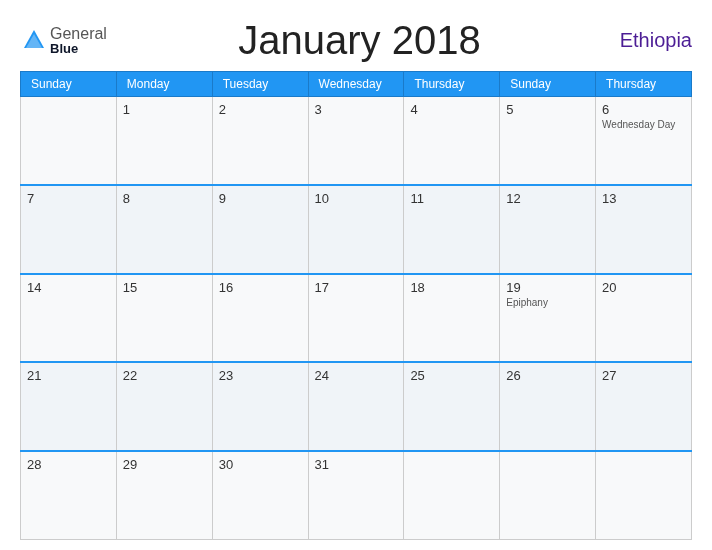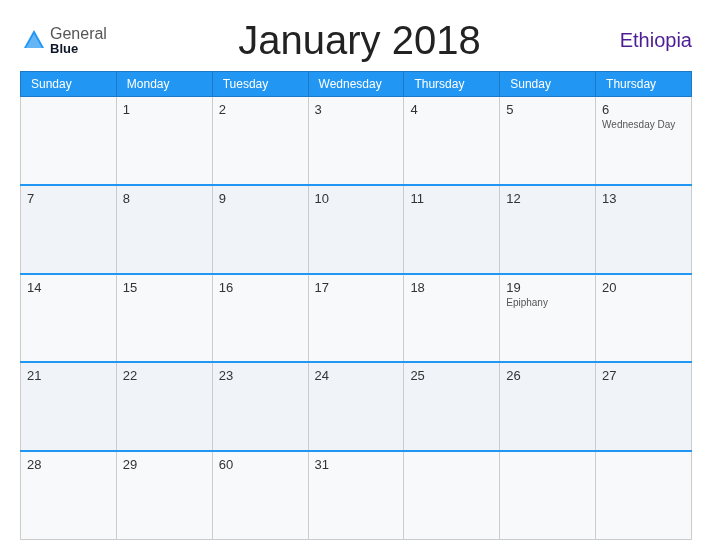--- a/index.html
+++ b/index.html
@@ -229,21 +229,21 @@
           </td>
         </tr>
         <tr class="top-border-row">
           <td>
             <span class="day-number">28</span>
           </td>
           <td>
             <span class="day-number">29</span>
           </td>
           <td>
-            <span class="day-number">60</span>
+            <span class="day-number">30</span>
           </td>
           <td>
             <span class="day-number">31</span>
           </td>
           <td></td>
           <td></td>
           <td></td>
         </tr>
       </tbody>
   </table>

